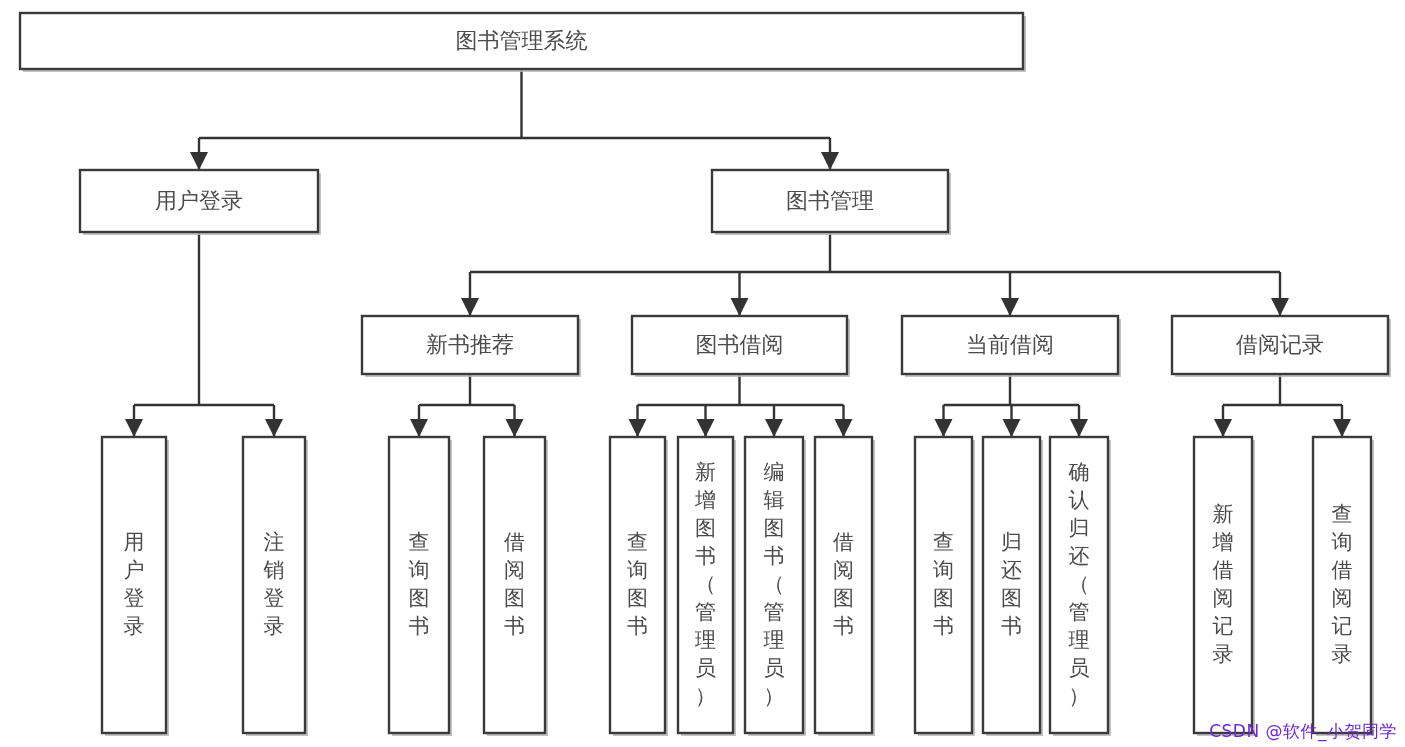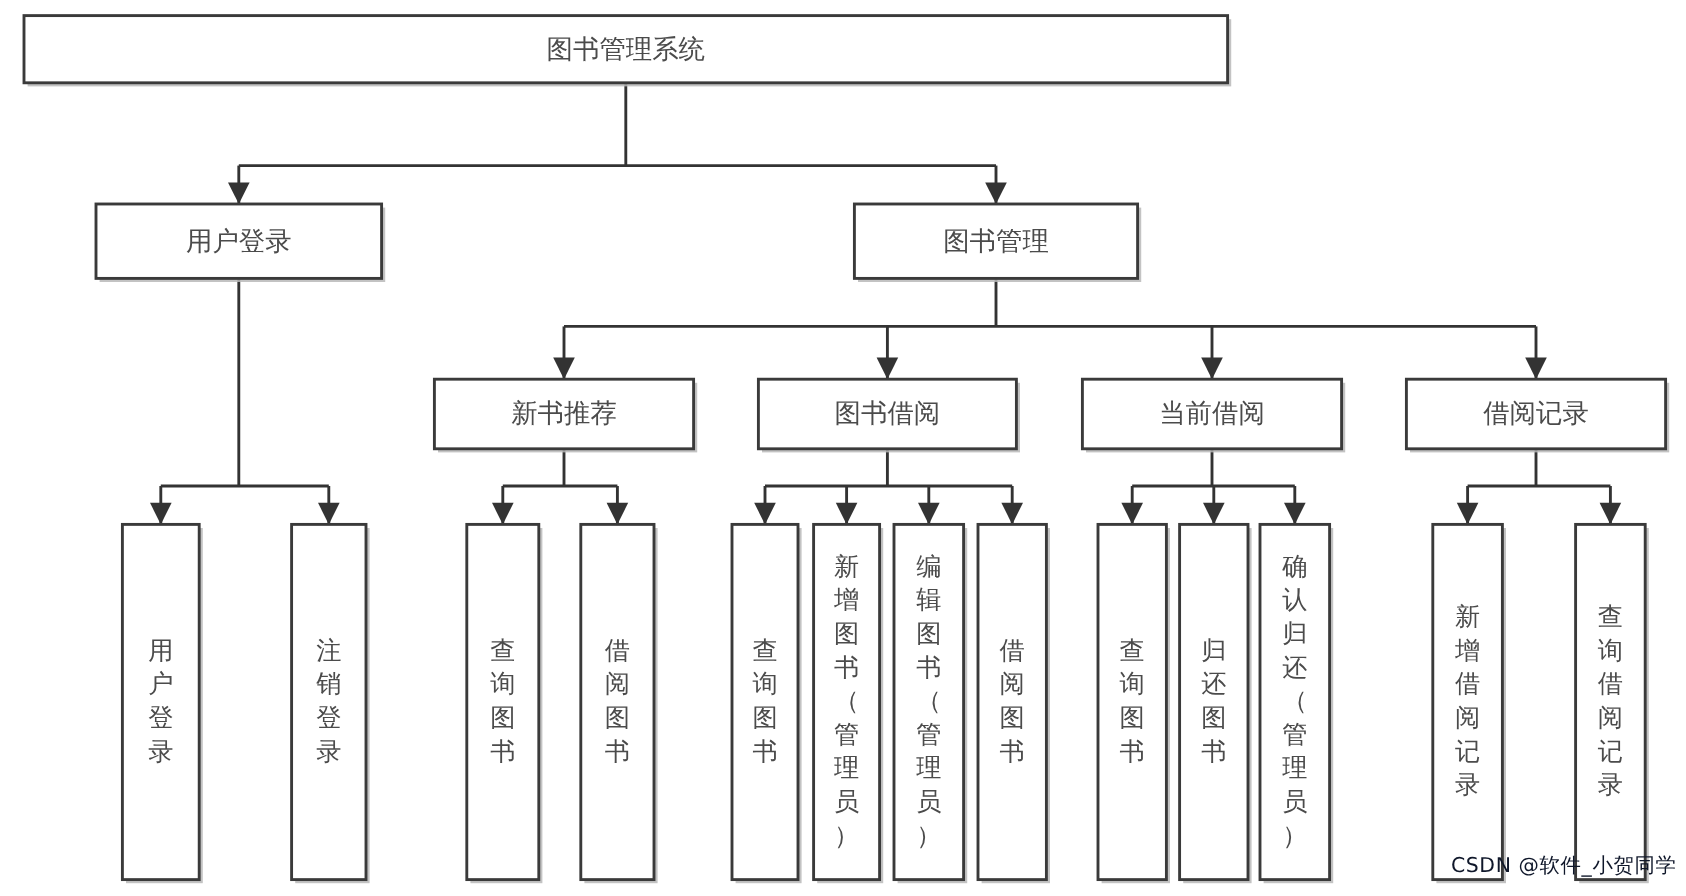--- a/index.html
+++ b/index.html
@@ -55,24 +55,24 @@
   }
   .label-h {
     font-size: 22px;
   }
   .label-v {
     font-size: 21px;
   }
   .watermark {
     position: absolute;
     right: 8px;
-    bottom: 14px;
+    bottom: 4px;
     font-family: "DejaVu Sans", "Liberation Sans", sans-serif;
     font-size: 17px;
-    color: #0f172a;
+    color: #6d28d9;
     letter-spacing: 0.5px;
     white-space: nowrap;
     user-select: none;
   }
 </style>
 </head>
 <body>
 
 <div id="diagram-root">
   <svg class="flow" viewBox="0 0 1405 747">

